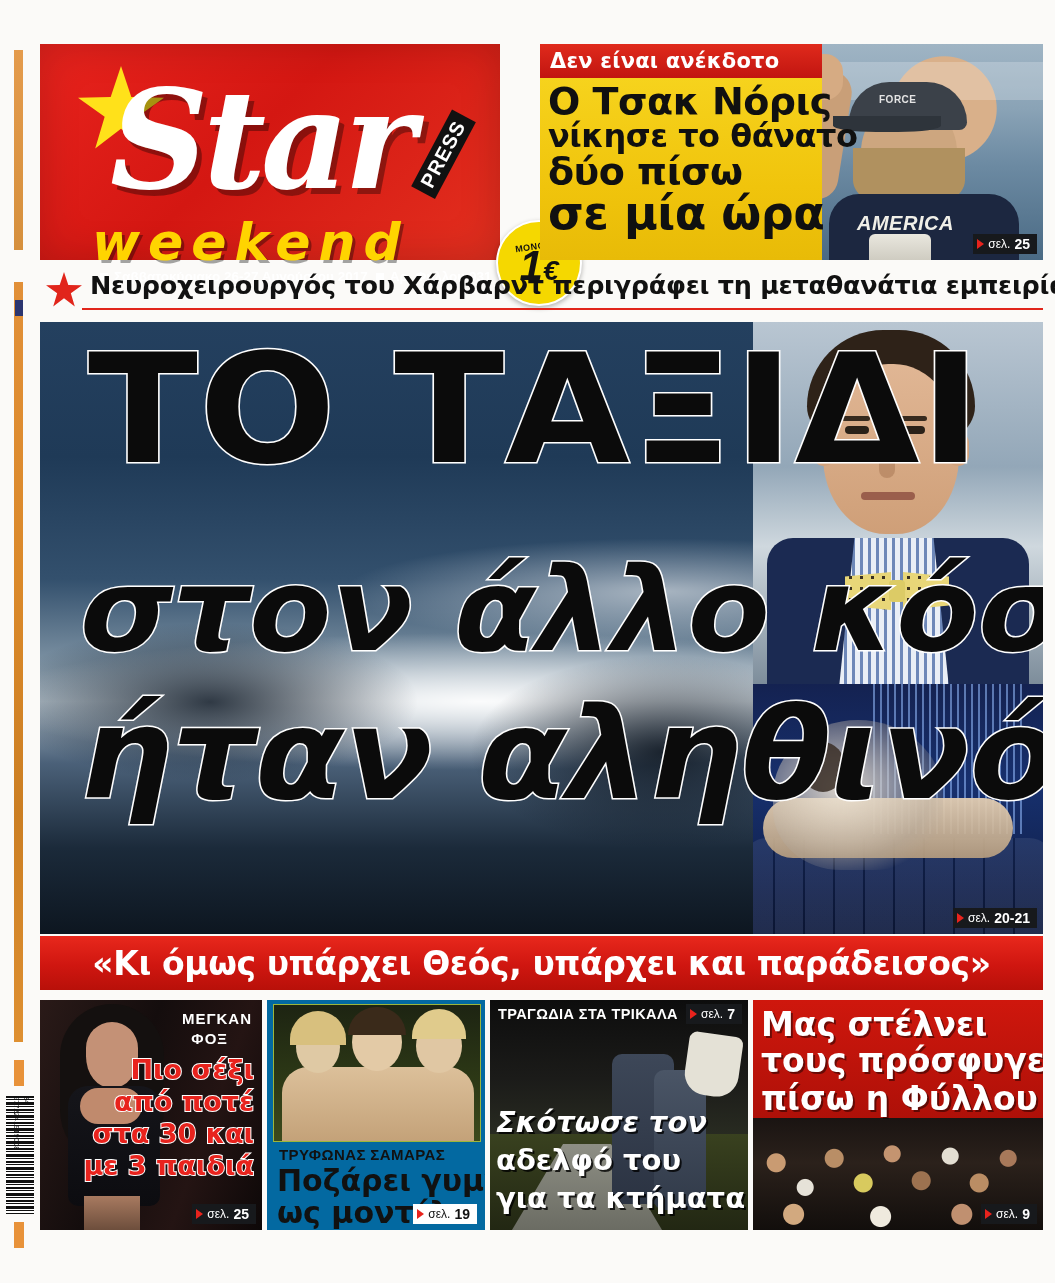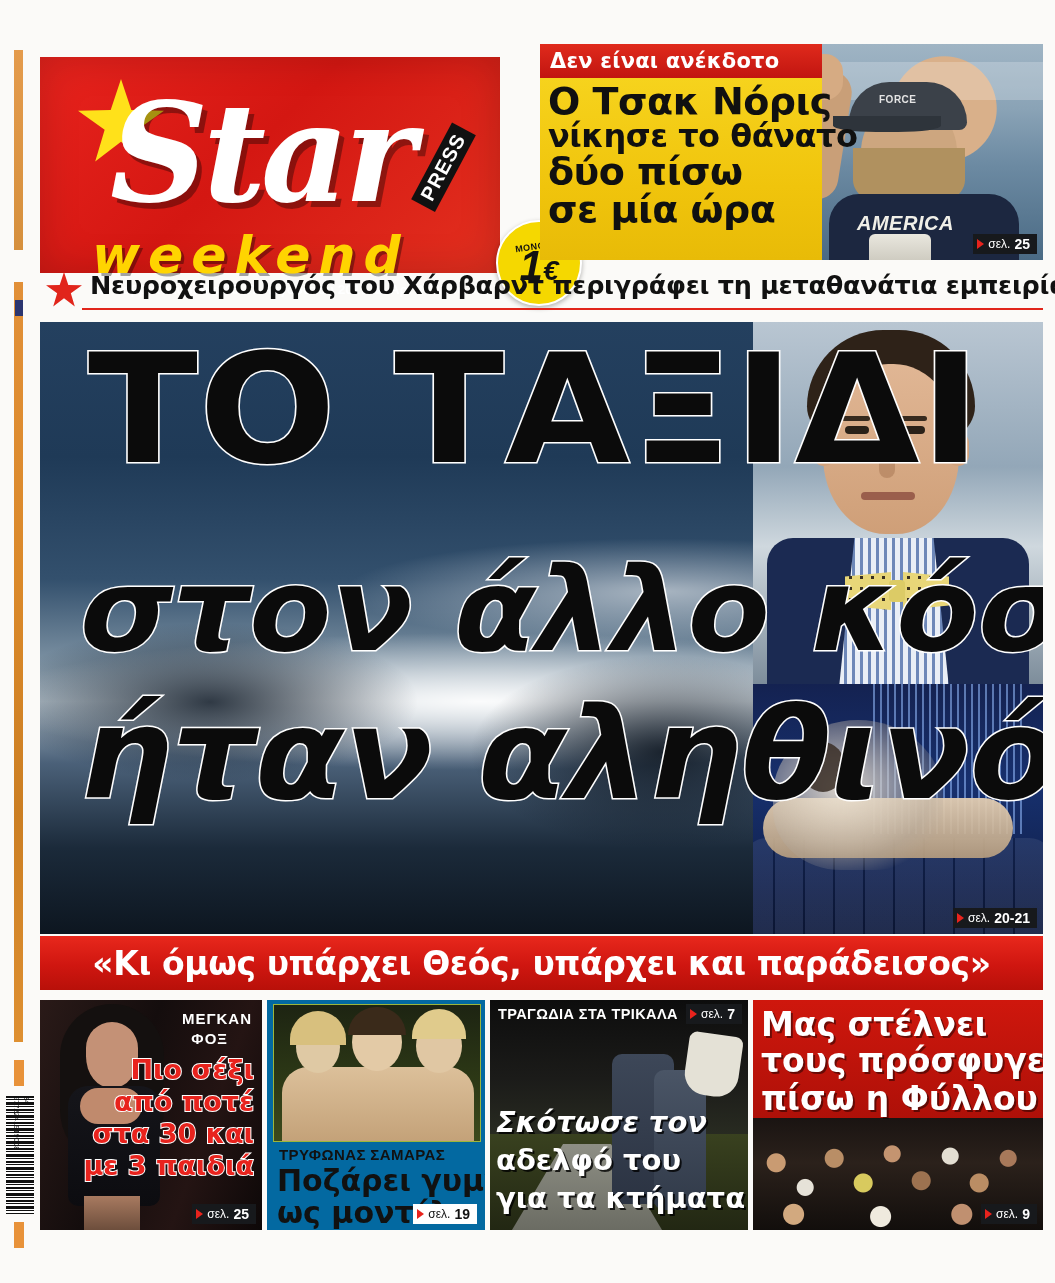--- a/index.html
+++ b/index.html
@@ -49,21 +49,21 @@
     transform:rotate(90deg);transform-origin:left top;white-space:nowrap;
   }
   .orange-tick-top{position:absolute;left:14px;top:1060px;width:10px;height:26px;background:#e8923a;}
   .orange-tick-bot{position:absolute;left:14px;top:1222px;width:10px;height:26px;background:#e8923a;}
 
   
   .masthead{
     position:absolute;left:40px;top:44px;width:1003px;height:220px;
   }
   .mh-red{
-    position:absolute;left:0;top:13px;width:460px;height:216px;
+    position:absolute;left:0;top:0;width:460px;height:216px;
     background:linear-gradient(135deg,#e8231d,#d41712 45%,#e3301f);
     box-shadow:inset 0 0 40px rgba(0,0,0,.18);
   }
   .mh-star{
     position:absolute;left:38px;top:22px;width:86px;height:86px;
     background:#ffe11a;
     clip-path:polygon(50% 0%,62% 36%,100% 37%,69% 59%,80% 96%,50% 73%,20% 96%,31% 59%,0% 37%,38% 36%);
     filter:drop-shadow(3px 4px 2px rgba(0,0,0,.35));
   }
   .mh-star-word{
@@ -174,21 +174,21 @@
     background:linear-gradient(180deg,#f6d31d,#f0c40c 60%,#e8bb07);
     padding:2px 0 0 8px;box-sizing:border-box;
   }
   .teaser-yellow .l{
     font-family:"DejaVu Sans","Liberation Sans",sans-serif;
     font-weight:700;color:#101010;line-height:1.0;white-space:nowrap;
   }
   .ty1{font-size:38px;letter-spacing:-.5px;padding-top:2px;}
   .ty2{font-size:32px;letter-spacing:-.5px;}
   .ty3{font-size:38px;letter-spacing:-.5px;}
-  .ty4{font-size:38px;letter-spacing:-.5px;}
+  .ty4{font-size:46px;letter-spacing:-.5px;}
   .selbadge{
     position:absolute;background:#17191c;color:#fff;font-size:13px;font-weight:700;
     padding:2px 7px 2px 4px;display:flex;align-items:center;gap:4px;
   }
   .selbadge .tri{
     width:0;height:0;border-left:7px solid #e8231d;border-top:5px solid transparent;border-bottom:5px solid transparent;
   }
   .selbadge .lbl{font-weight:400;font-size:12px;}
   .selbadge .num{font-weight:700;font-size:14px;}
   .teaser-sel{right:6px;bottom:6px;}

